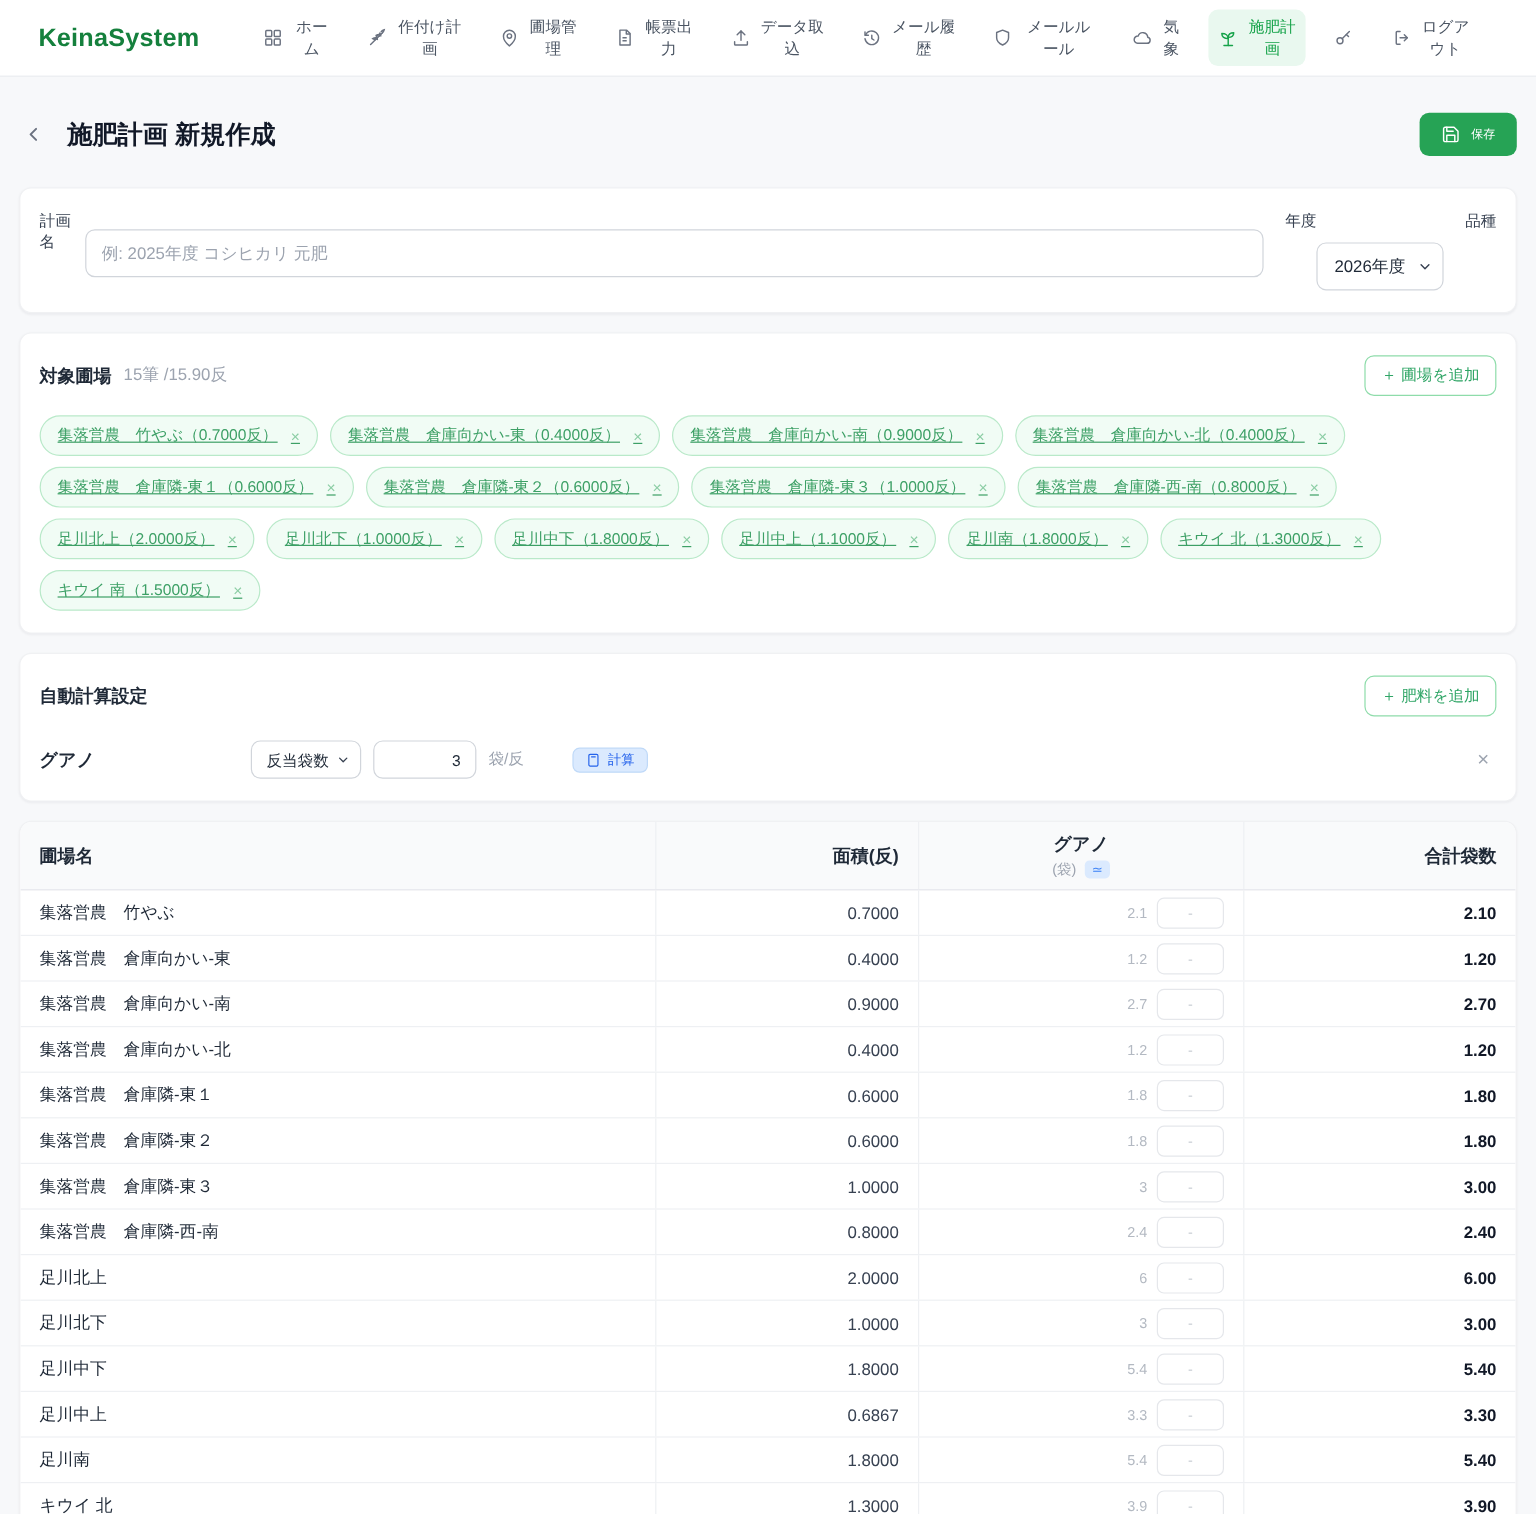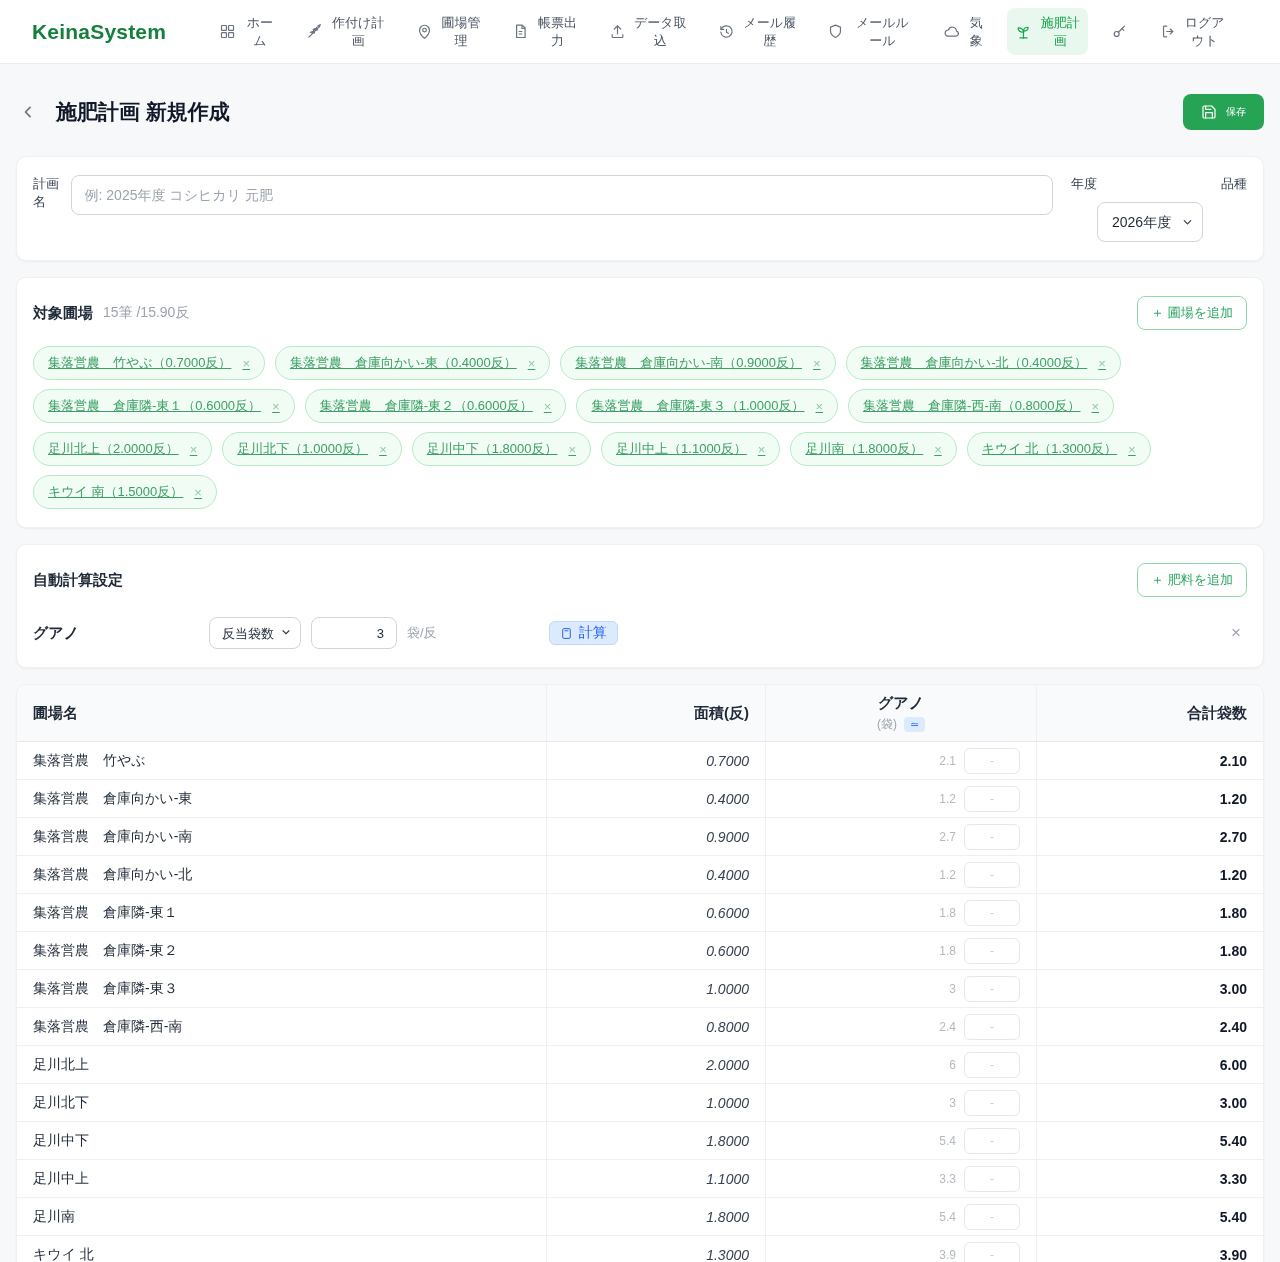--- a/index.html
+++ b/index.html
@@ -43,21 +43,21 @@
     box-shadow:0 1px 2px rgba(16,24,40,.05); border:1px solid #f0f1f3;
   }
 
   
   .plan-form { display:flex; gap:18px; }
   .fgroup { display:flex; flex-direction:row; }
   .fgroup.grow { flex:1; }
   .flabel { font-size:13px; color:#374151; margin-bottom:8px; }
   .text-input {
     height:40px; border:1px solid #d1d5db; border-radius:8px; padding:0 13px;
-    font-size:14px; color:#1f2937; font-family:inherit; width:100%; background:#fff;
+    font-size:14px; color:#1f2937; font-family:inherit; width:100%; background:#fff;margin-top:16px;
   }
   .text-input::placeholder { color:#9ca3af; }
   .select-wrap { position:relative; }
   .select-wrap select {
     height:40px; border:1px solid #d1d5db; border-radius:8px; background:#fff;
     font-size:14px; color:#1f2937; font-family:inherit; appearance:none; -webkit-appearance:none;
     padding:0 28px 0 14px; width:100%; cursor:pointer;
   }
   .select-wrap .sel-chevron { position:absolute; right:9px; top:50%; transform:translateY(-50%); color:#374151; pointer-events:none; }
   .w-year { width:106px;margin-top:27px; }
@@ -82,41 +82,41 @@
   
   .calc-row { display:flex; align-items:center; margin-top:20px; }
   .fert-name { font-size:15px; font-weight:bold; color:#1f2937; width:176px; }
   .small-select .select-wrap select { height:32px; font-size:13px; padding:0 26px 0 12px; }
   .amount-input {
     height:32px; width:86px; border:1px solid #d1d5db; border-radius:8px; margin-left:10px;
     font-size:13px; text-align:right; padding:0 12px; font-family:inherit; color:#1f2937;
   }
   .unit-label { font-size:13px; color:#9ca3af; margin-left:10px; }
   .calc-btn {
-    margin-left:112px; background:#dbeafe; border:1px solid #bfd9f8; color:#2563eb;
-    border-radius:6px; font-size:14px; padding:2px 10px; display:flex; align-items:center; gap:6px;
+    margin-left:40px; background:#dbeafe; border:1px solid #bfd9f8; color:#2563eb;
+    border-radius:6px; font-size:11px; padding:2px 10px; display:flex; align-items:center; gap:6px;
     cursor:pointer; font-family:inherit;
   }
   .row-close { margin-left:auto; color:#9ca3af; font-size:17px; cursor:pointer; padding:0 6px; }
 
   
   .table-card { padding:0; overflow:hidden; }
   .t-row { display:grid; grid-template-columns:529px 219px 271px 1fr; align-items:stretch; }
   .t-cell { display:flex; align-items:center; padding:0 16px; min-height:37px; font-size:14px; }
   .t-cell.c2, .t-cell.c3, .t-cell.c4 { border-left:1px solid #eef0f3; }
   .t-head { background:#f9fafb; border-bottom:1px solid #e5e7eb; }
   .t-head .t-cell { min-height:56px; font-size:15px; font-weight:bold; color:#1f2937; }
   .right { justify-content:flex-end; text-align:right; }
   .fert-head { flex-direction:column; justify-content:center; gap:3px; }
   .fert-sub { display:flex; align-items:center; gap:7px; font-weight:normal; }
   .fert-unit { font-size:12px; color:#9ca3af; }
   .approx-badge { background:#dbeafe; color:#3b82f6; font-size:11px; border-radius:4px; padding:1px 6px; cursor:pointer; }
   .t-body .t-row { border-bottom:1px solid #eef0f3; }
   .cell-name { color:#1f2937; }
-  .cell-area { color:#374151;font-style:italic; }
+  .cell-area { color:#374151; }
   .fert-cell { justify-content:flex-end; gap:8px; }
   .calc-val { font-size:12px; color:#b3b9c2; }
   .override-input {
     width:56px; height:26px; border:1px solid #e5e7eb; border-radius:6px; text-align:center;
     font-size:12px; font-family:inherit; color:#374151;
   }
   .override-input::placeholder { color:#c7ccd3; }
   .cell-total { font-weight:bold; color:#111827; }
 </style>
 </head>
@@ -533,21 +533,21 @@
       <div class="t-cell c2 right cell-area">1.8000</div>
       <div class="t-cell c3 fert-cell">
         <span class="calc-val">5.4</span>
         <input class="override-input" type="text" placeholder="-" style="">
       </div>
       <div class="t-cell c4 right cell-total">5.40</div>
     </div>
 
     <div class="t-row">
       <div class="t-cell c1 cell-name">足川中上</div>
-      <div class="t-cell c2 right cell-area">1.1000</div>
+      <div class="t-cell c2 right cell-area">0.6867</div>
       <div class="t-cell c3 fert-cell">
         <span class="calc-val">3.3</span>
         <input class="override-input" type="text" placeholder="-" style="">
       </div>
       <div class="t-cell c4 right cell-total">3.30</div>
     </div>
 
     <div class="t-row">
       <div class="t-cell c1 cell-name">足川南</div>
       <div class="t-cell c2 right cell-area">1.8000</div>

